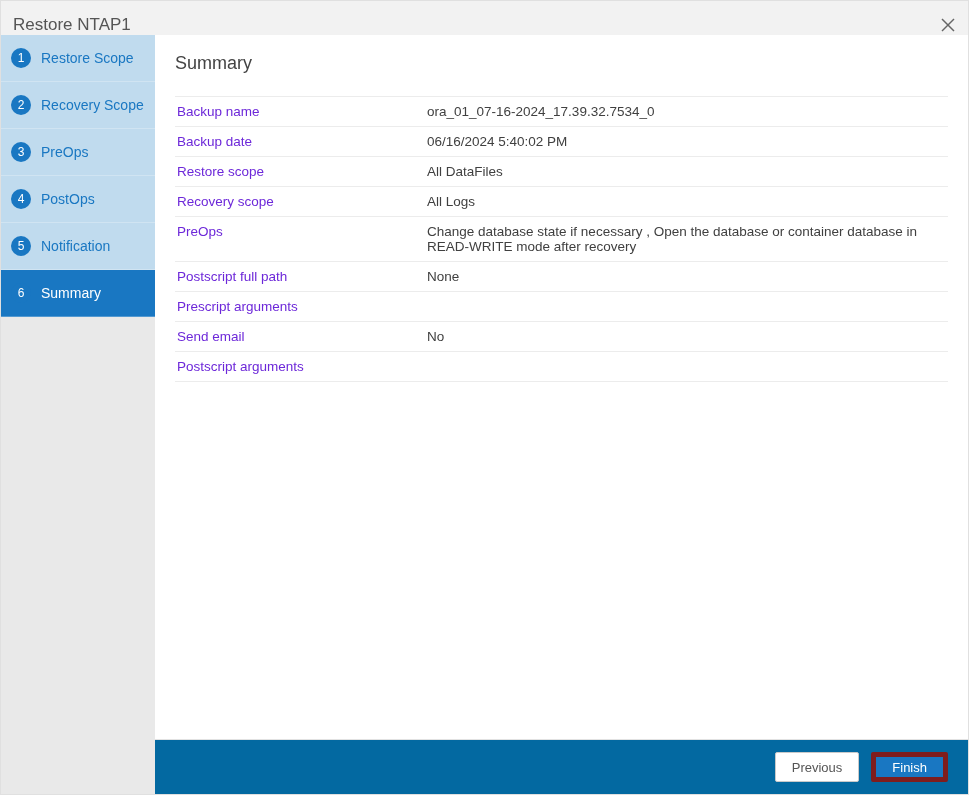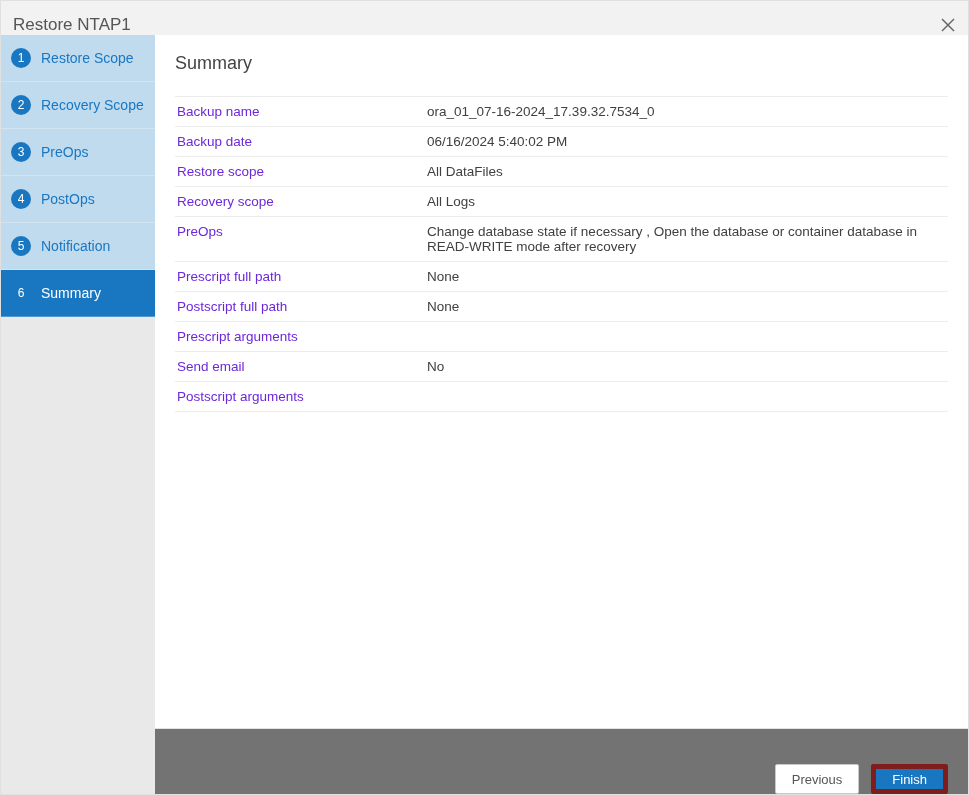--- a/index.html
+++ b/index.html
@@ -106,25 +106,25 @@
     vertical-align: top;
   }
   .summary-table td.key {
     width: 250px;
     color: #6d28d9;
   }
   .summary-table td.val {
     color: #404040;
   }
   .footer {
-    height: 66px;
-    background: #737373;
+    height: 55px;
+    background: #0369a1;
     border-top: 1px solid #e2e2e2;
     display: flex;
-    align-items: flex-end;
+    align-items: center;
     justify-content: flex-end;
     gap: 12px;
     padding-right: 20px;
   }
   .btn {
     height: 30px;
     padding: 0 16px;
     font-size: 13px;
     border-radius: 2px;
     cursor: pointer;
@@ -205,24 +205,20 @@
             </tr>
             <tr>
               <td class="key">Recovery scope</td>
               <td class="val">All Logs</td>
             </tr>
             <tr>
               <td class="key">PreOps</td>
               <td class="val">Change database state if necessary , Open the database or container database in READ-WRITE mode after recovery</td>
             </tr>
             <tr>
-              <td class="key">Prescript full path</td>
-              <td class="val">None</td>
-            </tr>
-            <tr>
               <td class="key">Postscript full path</td>
               <td class="val">None</td>
             </tr>
             <tr>
               <td class="key">Prescript arguments</td>
               <td class="val"></td>
             </tr>
             <tr>
               <td class="key">Send email</td>
               <td class="val">No</td>

